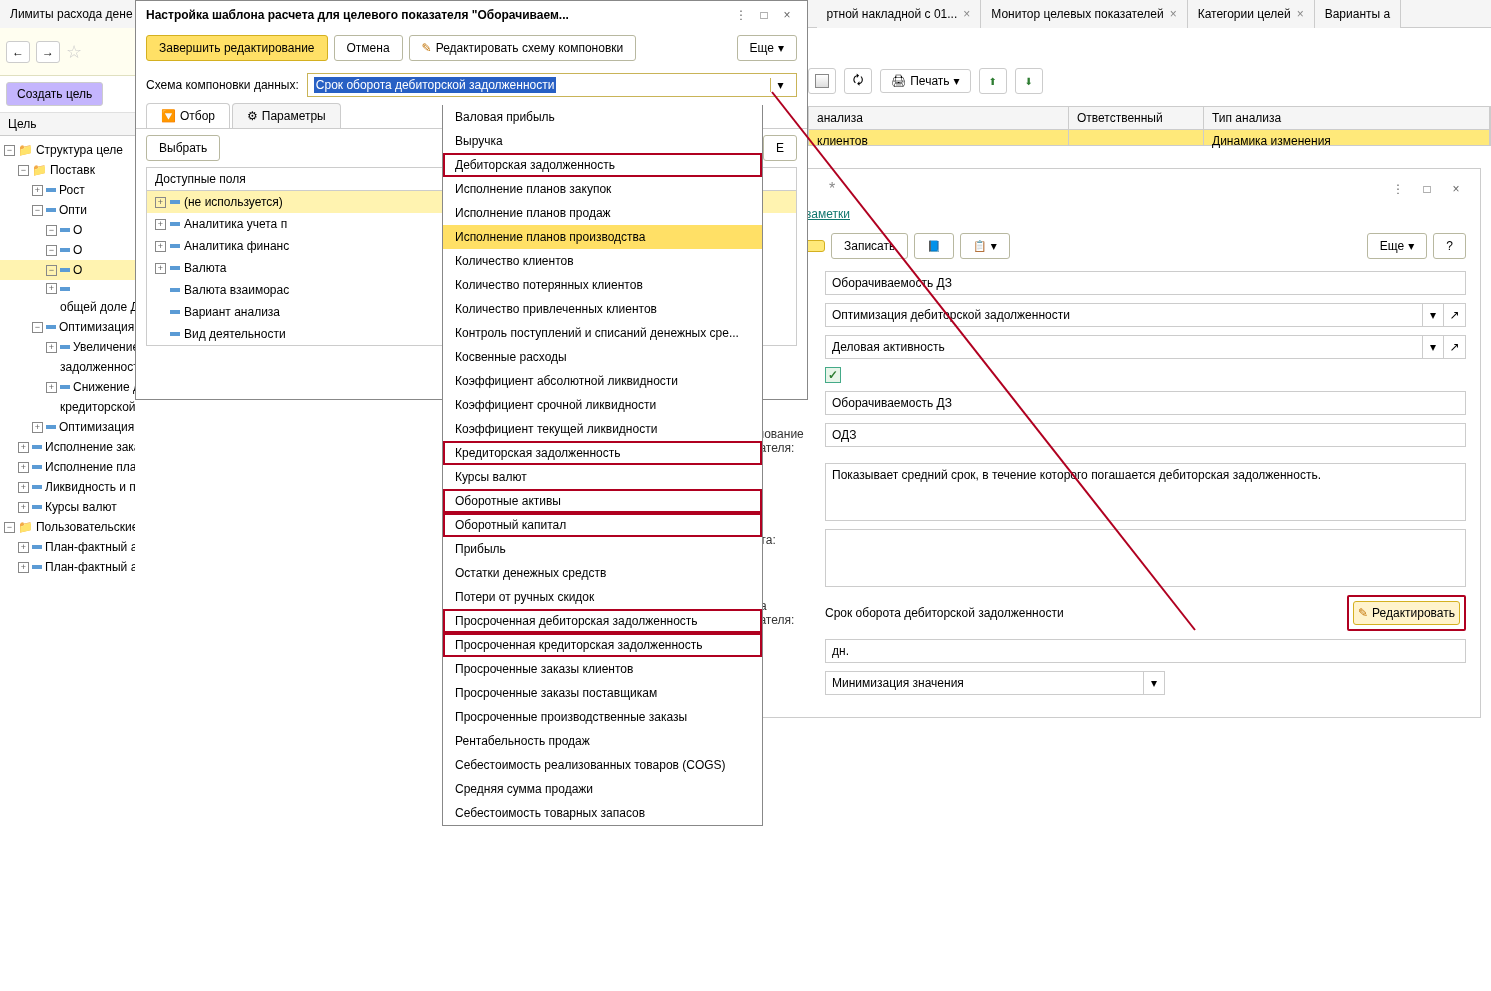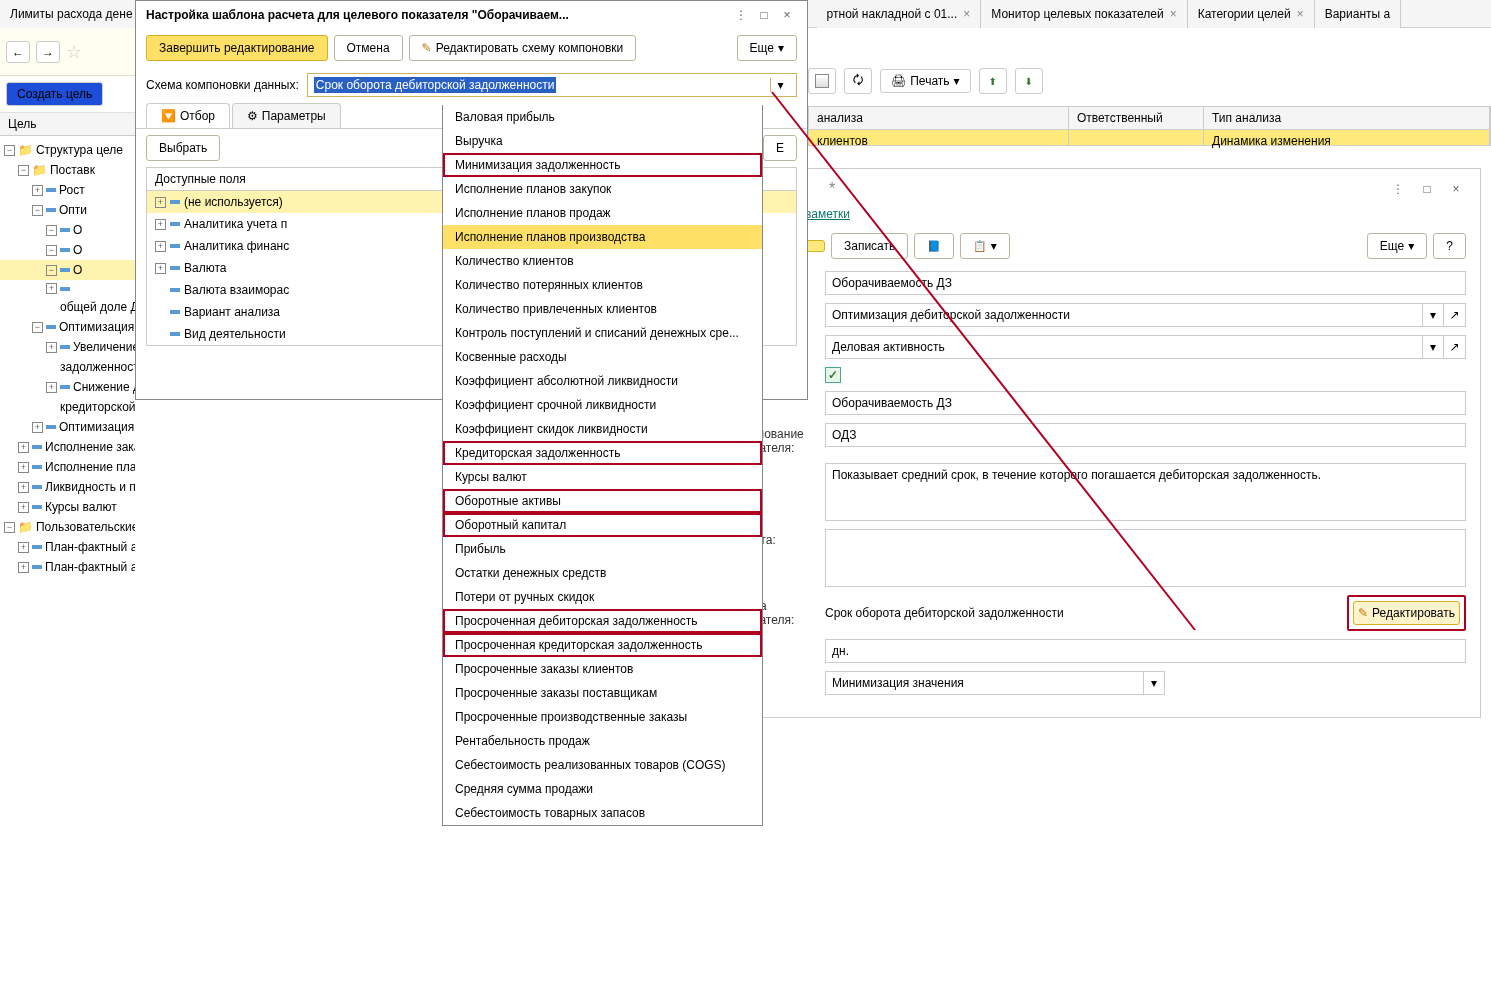--- a/index.html
+++ b/index.html
@@ -9,21 +9,21 @@
 .top-tabs { height: 28px; background: #f5f5f5; border-bottom: 1px solid #ccc; display: flex; align-items: center; }
 .top-tab { padding: 0 10px; height: 28px; line-height: 28px; border-right: 1px solid #ccc; background: #f5f5f5; cursor: pointer; white-space: nowrap; position: relative; }
 .top-tab .close-x { margin-left: 6px; color: #888; }
 
 
 .left-area { position: absolute; left: 0; top: 28px; width: 135px; height: 963px; background: #fff; }
 .left-toolbar { height: 48px; padding: 8px 6px; display: flex; gap: 6px; align-items: center; background: #fffef0; border-bottom: 1px solid #e0e0c0; }
 .nav-btn { width: 24px; height: 22px; border: 1px solid #ccc; background: #fff; border-radius: 3px; display: inline-flex; align-items: center; justify-content: center; }
 .star-icon { color: #ccc; font-size: 18px; }
 .create-goal-row { padding: 6px; border-bottom: 1px solid #e0e0e0; }
-.create-goal-btn { border: 1px solid #ccc; background: #1d4ed8; padding: 4px 10px; border-radius: 3px; cursor: pointer; }
+.create-goal-btn { border: 1px solid #ccc; background: #c4b5fd; padding: 4px 10px; border-radius: 3px; cursor: pointer; }
 .goals-header { padding: 4px 8px; background: #f5f5f5; border-bottom: 1px solid #ccc; font-weight: normal; }
 .goals-tree { padding: 4px 0; overflow: hidden; }
 .tree-row { padding: 3px 4px; white-space: nowrap; display: flex; align-items: center; gap: 3px; }
 .tree-row.l0 { padding-left: 4px; }
 .tree-row.l1 { padding-left: 18px; }
 .tree-row.l2 { padding-left: 32px; }
 .tree-row.l3 { padding-left: 46px; }
 .tree-row.l4 { padding-left: 60px; }
 .tree-row.sel { background: #fff3b0; }
 .exp { width: 11px; height: 11px; border: 1px solid #888; font-size: 9px; line-height: 9px; text-align: center; display: inline-block; color: #666; flex-shrink: 0; }
@@ -319,32 +319,32 @@
   </div>
 </div>
 
 <div class="cond-col">словия</div>
 <div class="more-col-btn"><button class="btn"><span>Еще</span> ▾</button></div>
 <div class="scroll-edge"></div>
 
 <div class="dropdown">
   <div class="dd-item">Валовая прибыль</div>
   <div class="dd-item">Выручка</div>
-  <div class="dd-item boxed">Минимизация задолженность</div>
+  <div class="dd-item boxed">Дебиторская задолженность</div>
   <div class="dd-item">Исполнение планов закупок</div>
   <div class="dd-item">Исполнение планов продаж</div>
   <div class="dd-item hover">Исполнение планов производства</div>
   <div class="dd-item">Количество клиентов</div>
   <div class="dd-item">Количество потерянных клиентов</div>
   <div class="dd-item">Количество привлеченных клиентов</div>
   <div class="dd-item">Контроль поступлений и списаний денежных сре...</div>
   <div class="dd-item">Косвенные расходы</div>
   <div class="dd-item">Коэффициент абсолютной ликвидности</div>
   <div class="dd-item">Коэффициент срочной ликвидности</div>
-  <div class="dd-item">Коэффициент скидок ликвидности</div>
+  <div class="dd-item">Коэффициент текущей ликвидности</div>
   <div class="dd-item boxed">Кредиторская задолженность</div>
   <div class="dd-item">Курсы валют</div>
   <div class="dd-item boxed">Оборотные активы</div>
   <div class="dd-item boxed">Оборотный капитал</div>
   <div class="dd-item">Прибыль</div>
   <div class="dd-item">Остатки денежных средств</div>
   <div class="dd-item">Потери от ручных скидок</div>
   <div class="dd-item boxed">Просроченная дебиторская задолженность</div>
   <div class="dd-item boxed">Просроченная кредиторская задолженность</div>
   <div class="dd-item">Просроченные заказы клиентов</div>

